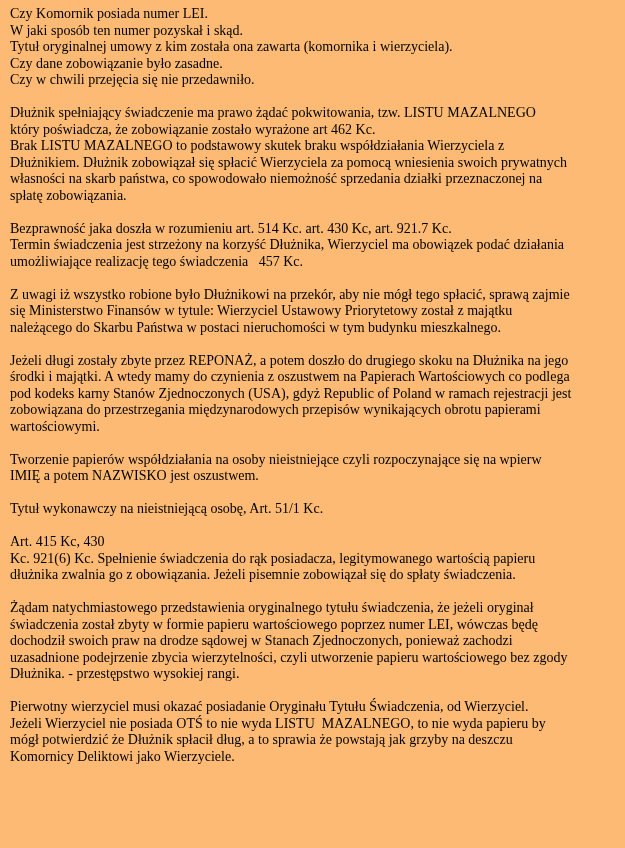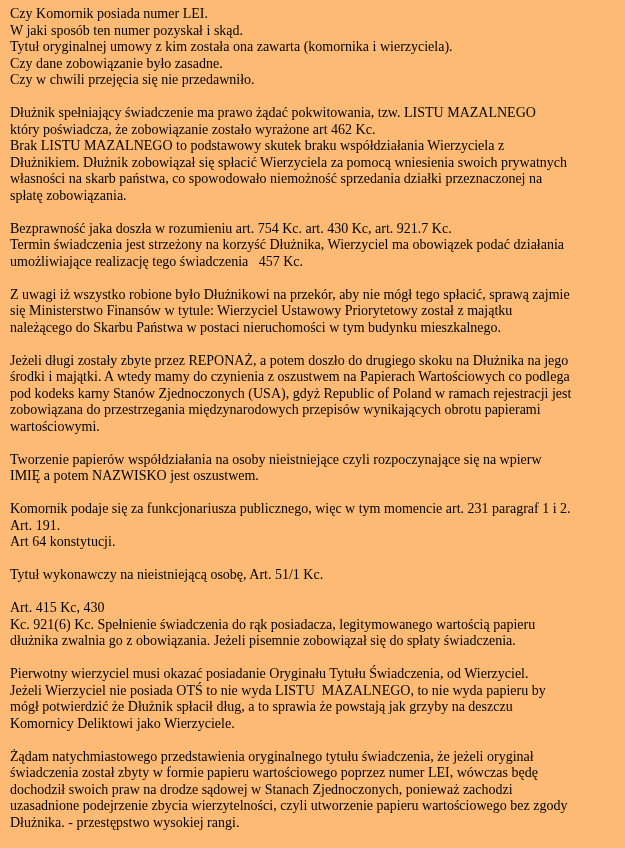--- a/index.html
+++ b/index.html
@@ -34,42 +34,39 @@
 W jaki sposób ten numer pozyskał i skąd.
 Tytuł oryginalnej umowy z kim została ona zawarta (komornika i wierzyciela).
 Czy dane zobowiązanie było zasadne.
 Czy w chwili przejęcia się nie przedawniło.</p>
   <p class="para">Dłużnik spełniający świadczenie ma prawo żądać pokwitowania, tzw. LISTU MAZALNEGO
 który poświadcza, że zobowiązanie zostało wyrażone art 462 Kc.
 Brak LISTU MAZALNEGO to podstawowy skutek braku współdziałania Wierzyciela z
 Dłużnikiem. Dłużnik zobowiązał się spłacić Wierzyciela za pomocą wniesienia swoich prywatnych
 własności na skarb państwa, co spowodowało niemożność sprzedania działki przeznaczonej na
 spłatę zobowiązania.</p>
-  <p class="para">Bezprawność jaka doszła w rozumieniu art. 754 Kc. art. 430 Kc, art. 921.7 Kc.
+  <p class="para">Bezprawność jaka doszła w rozumieniu art. 514 Kc. art. 430 Kc, art. 921.7 Kc.
 Termin świadczenia jest strzeżony na korzyść Dłużnika, Wierzyciel ma obowiązek podać działania
 umożliwiające realizację tego świadczenia   457 Kc.</p>
   <p class="para">Z uwagi iż wszystko robione było Dłużnikowi na przekór, aby nie mógł tego spłacić, sprawą zajmie
 się Ministerstwo Finansów w tytule: Wierzyciel Ustawowy Priorytetowy został z majątku
 należącego do Skarbu Państwa w postaci nieruchomości w tym budynku mieszkalnego.</p>
   <p class="para">Jeżeli długi zostały zbyte przez REPONAŻ, a potem doszło do drugiego skoku na Dłużnika na jego
 środki i majątki. A wtedy mamy do czynienia z oszustwem na Papierach Wartościowych co podlega
 pod kodeks karny Stanów Zjednoczonych (USA), gdyż Republic of Poland w ramach rejestracji jest
 zobowiązana do przestrzegania międzynarodowych przepisów wynikających obrotu papierami
 wartościowymi.</p>
   <p class="para">Tworzenie papierów współdziałania na osoby nieistniejące czyli rozpoczynające się na wpierw
 IMIĘ a potem NAZWISKO jest oszustwem.</p>
-  <p class="para">Komornik podaje się za funkcjonariusza publicznego, więc w tym momencie art. 231 paragraf 1 i 2.
-Art. 191.
-Art 64 konstytucji.</p>
   <p class="para">Tytuł wykonawczy na nieistniejącą osobę, Art. 51/1 Kc.</p>
   <p class="para">Art. 415 Kc, 430
 Kc. 921(6) Kc. Spełnienie świadczenia do rąk posiadacza, legitymowanego wartością papieru
 dłużnika zwalnia go z obowiązania. Jeżeli pisemnie zobowiązał się do spłaty świadczenia.</p>
-  <p class="para">Pierwotny wierzyciel musi okazać posiadanie Oryginału Tytułu Świadczenia, od Wierzyciel.
-Jeżeli Wierzyciel nie posiada OTŚ to nie wyda LISTU  MAZALNEGO, to nie wyda papieru by
-mógł potwierdzić że Dłużnik spłacił dług, a to sprawia że powstają jak grzyby na deszczu
-Komornicy Deliktowi jako Wierzyciele.</p>
   <p class="para">Żądam natychmiastowego przedstawienia oryginalnego tytułu świadczenia, że jeżeli oryginał
 świadczenia został zbyty w formie papieru wartościowego poprzez numer LEI, wówczas będę
 dochodził swoich praw na drodze sądowej w Stanach Zjednoczonych, ponieważ zachodzi
 uzasadnione podejrzenie zbycia wierzytelności, czyli utworzenie papieru wartościowego bez zgody
 Dłużnika. - przestępstwo wysokiej rangi.</p>
+  <p class="para">Pierwotny wierzyciel musi okazać posiadanie Oryginału Tytułu Świadczenia, od Wierzyciel.
+Jeżeli Wierzyciel nie posiada OTŚ to nie wyda LISTU  MAZALNEGO, to nie wyda papieru by
+mógł potwierdzić że Dłużnik spłacił dług, a to sprawia że powstają jak grzyby na deszczu
+Komornicy Deliktowi jako Wierzyciele.</p>
 </div>
 
 </body></html>

